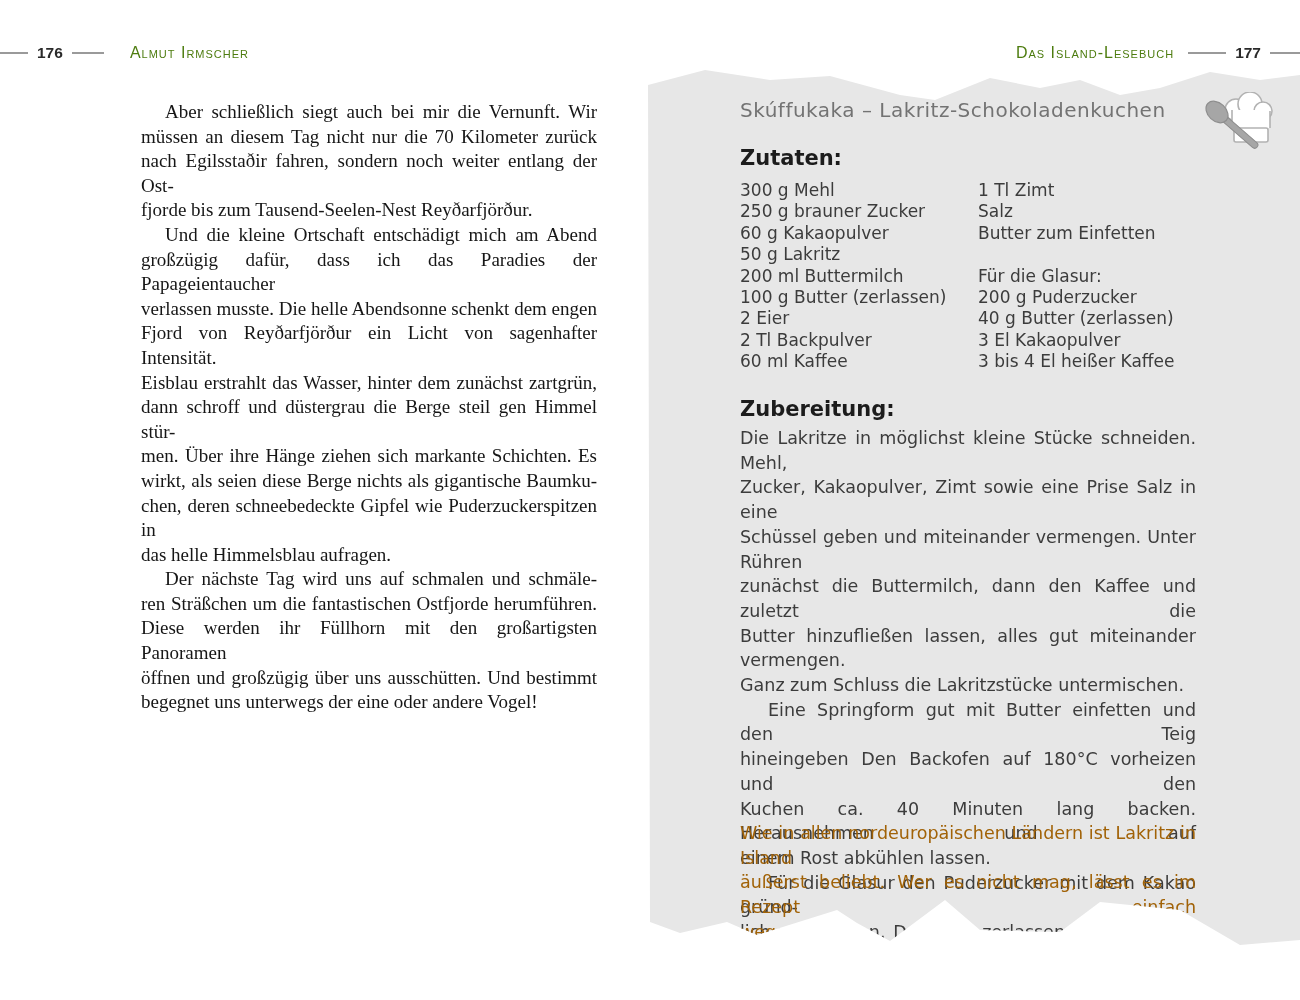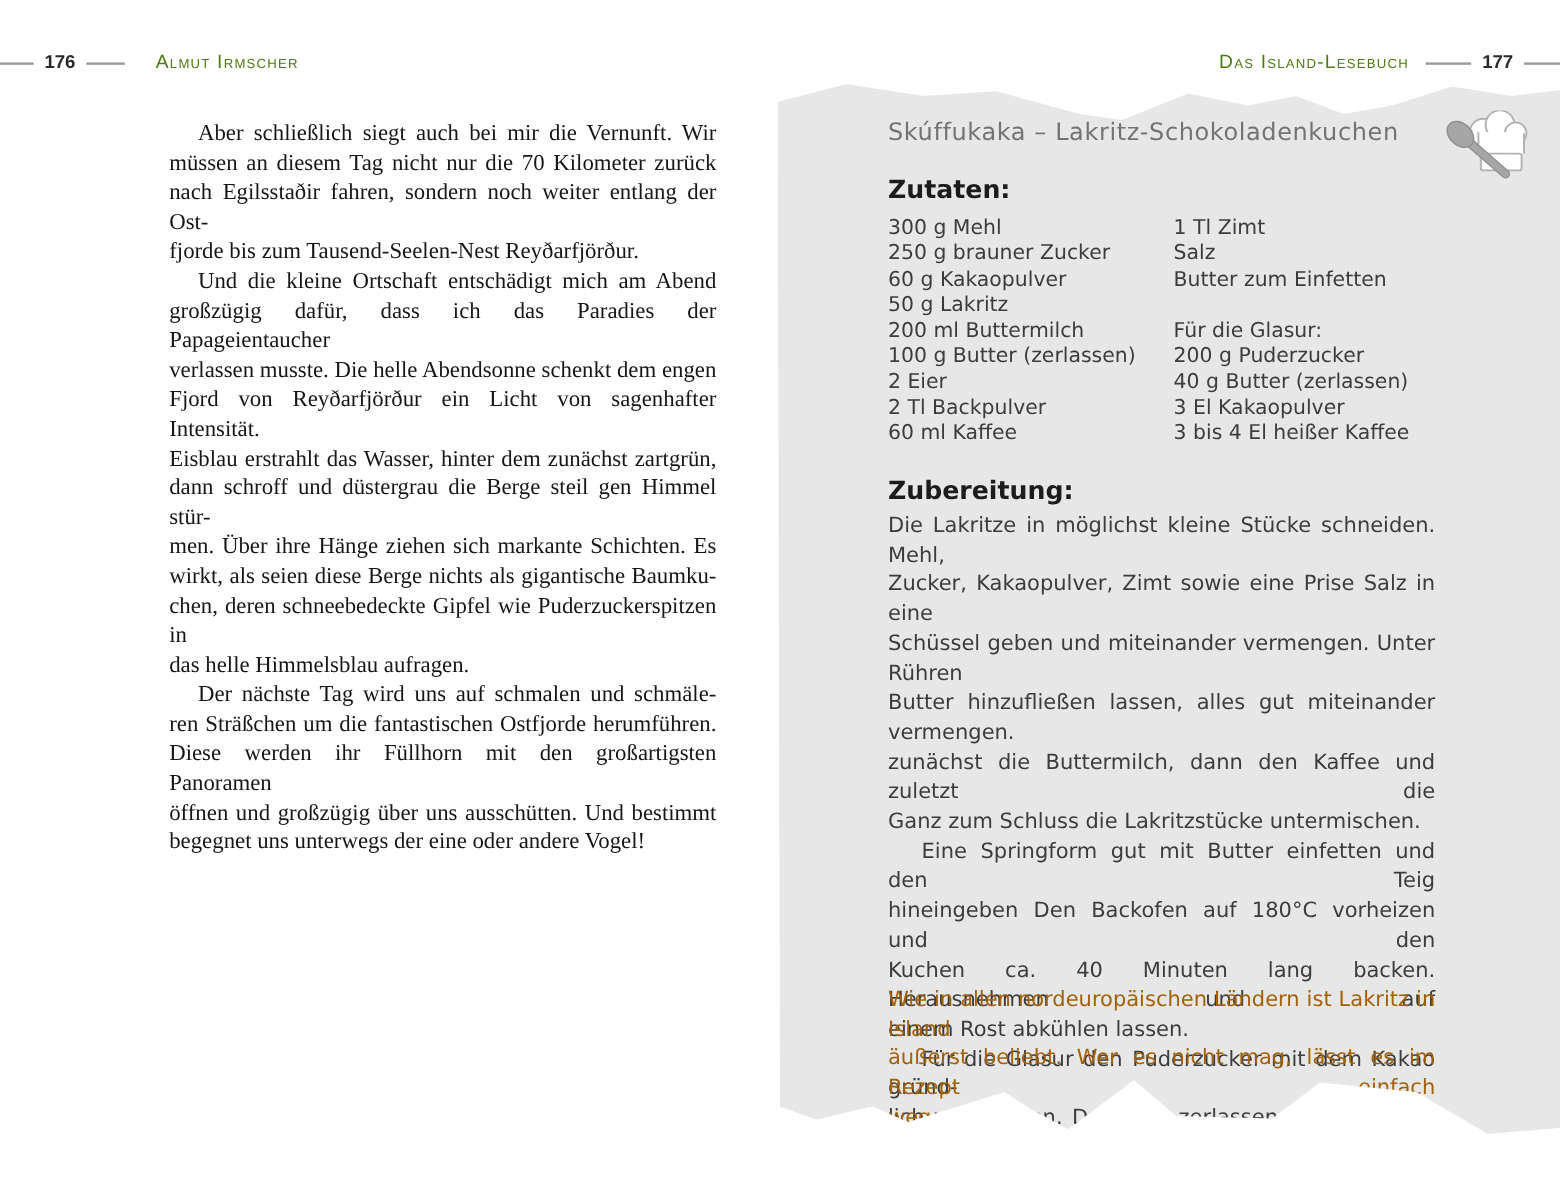--- a/index.html
+++ b/index.html
@@ -170,22 +170,22 @@
       </div>
   </div>
 
   <div class="recipe-heading" id="zubereitung-heading">Zubereitung:</div>
 
   <div id="prep-text">
       <div class="para">
         <div class="tline">Die Lakritze in möglichst kleine Stücke schneiden. Mehl,</div>
         <div class="tline">Zucker, Kakaopulver, Zimt sowie eine Prise Salz in eine</div>
         <div class="tline">Schüssel geben und miteinander vermengen. Unter Rühren</div>
+        <div class="tline">zunächst die Buttermilch, dann den Kaffee und zuletzt die</div>
         <div class="tline">Butter hinzufließen lassen, alles gut miteinander vermengen.</div>
-        <div class="tline">zunächst die Buttermilch, dann den Kaffee und zuletzt die</div>
         <div class="tline tlast">Ganz zum Schluss die Lakritzstücke untermischen.</div>
       </div>
       <div class="para indent">
         <div class="tline">Eine Springform gut mit Butter einfetten und den Teig</div>
         <div class="tline">hineingeben Den Backofen auf 180°C vorheizen und den</div>
         <div class="tline">Kuchen ca. 40 Minuten lang backen. Herausnehmen und auf</div>
         <div class="tline tlast">einem Rost abkühlen lassen.</div>
       </div>
       <div class="para indent">
         <div class="tline">Für die Glasur den Puderzucker mit dem Kakao gründ-</div>

